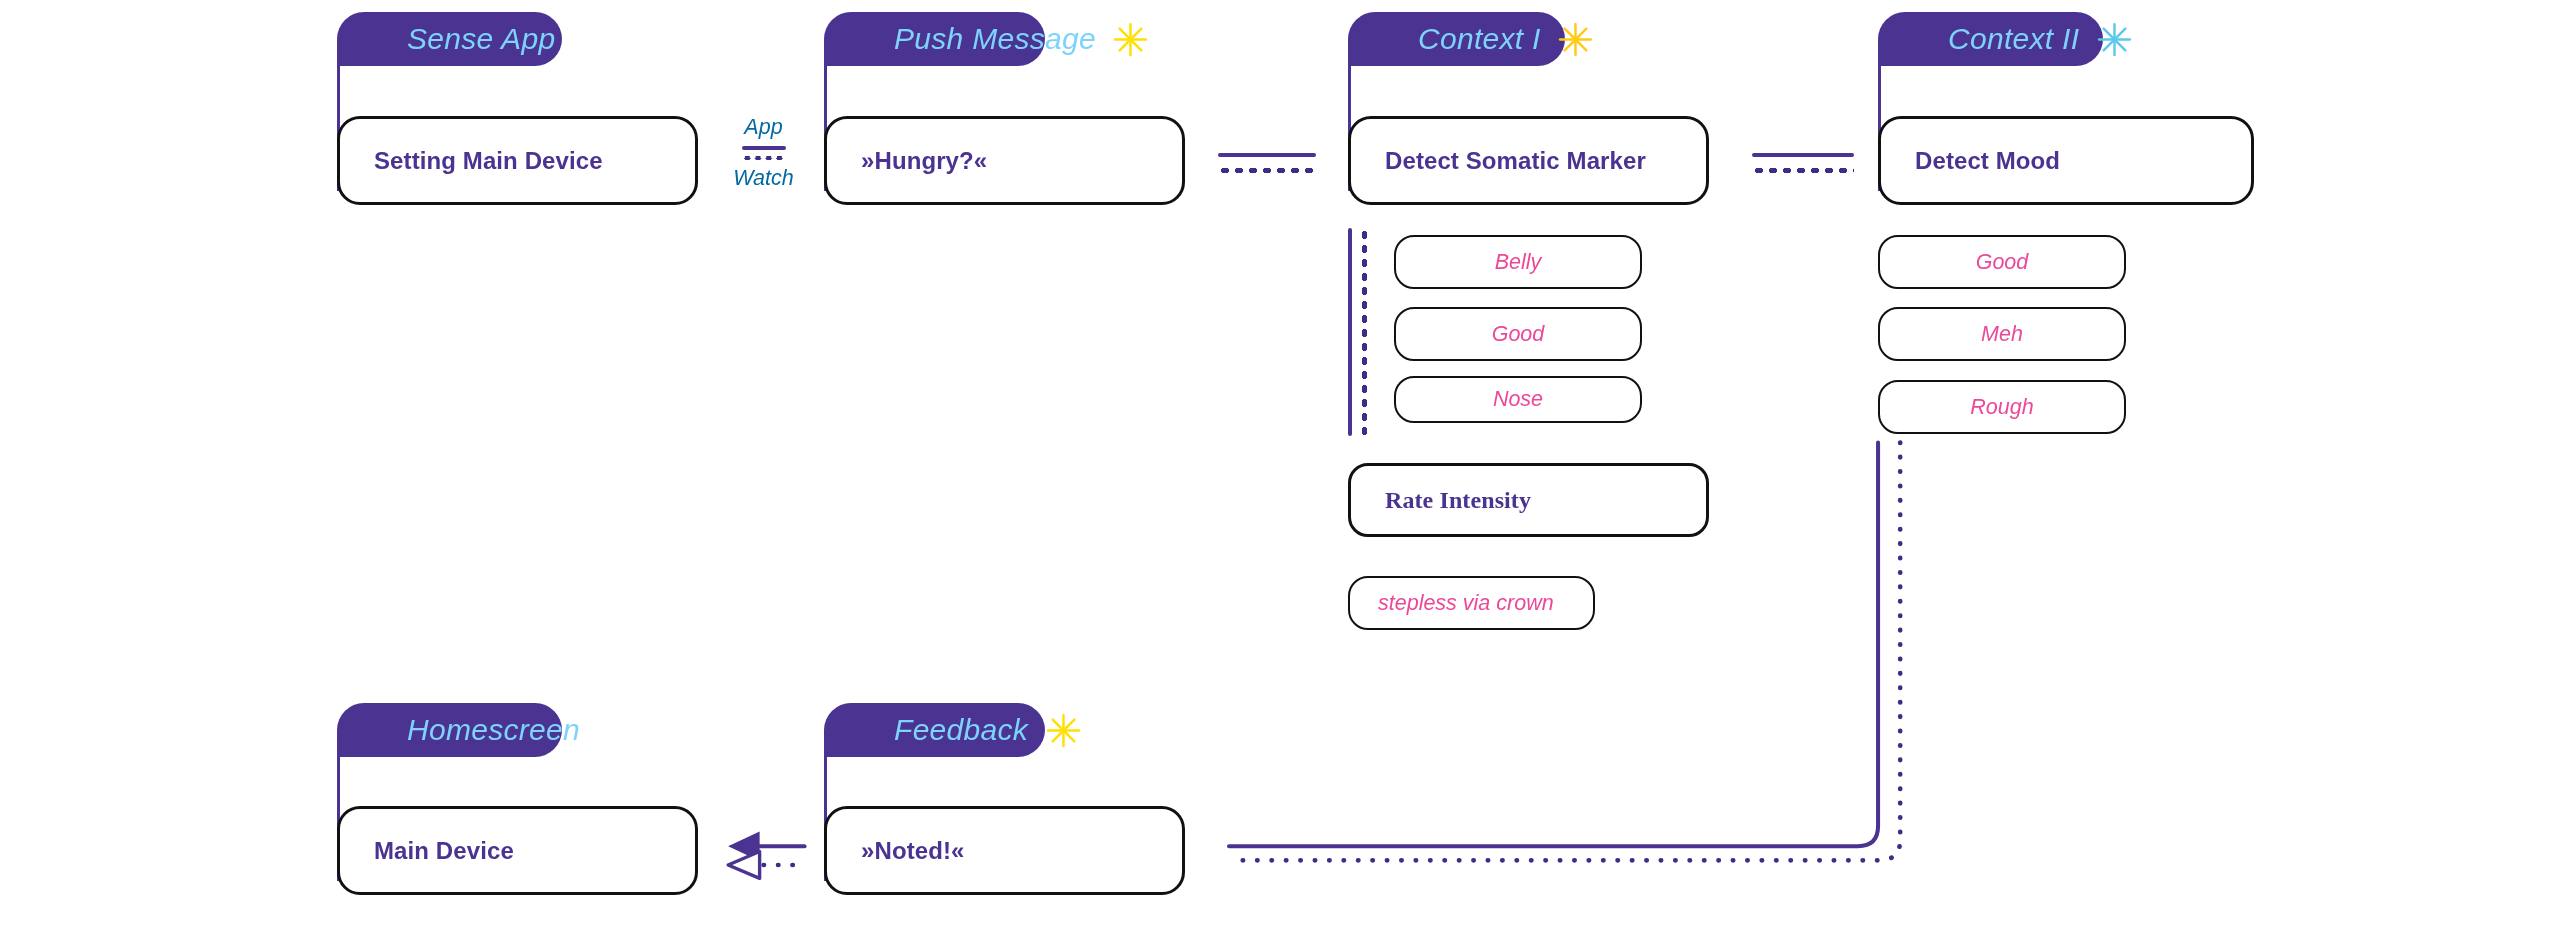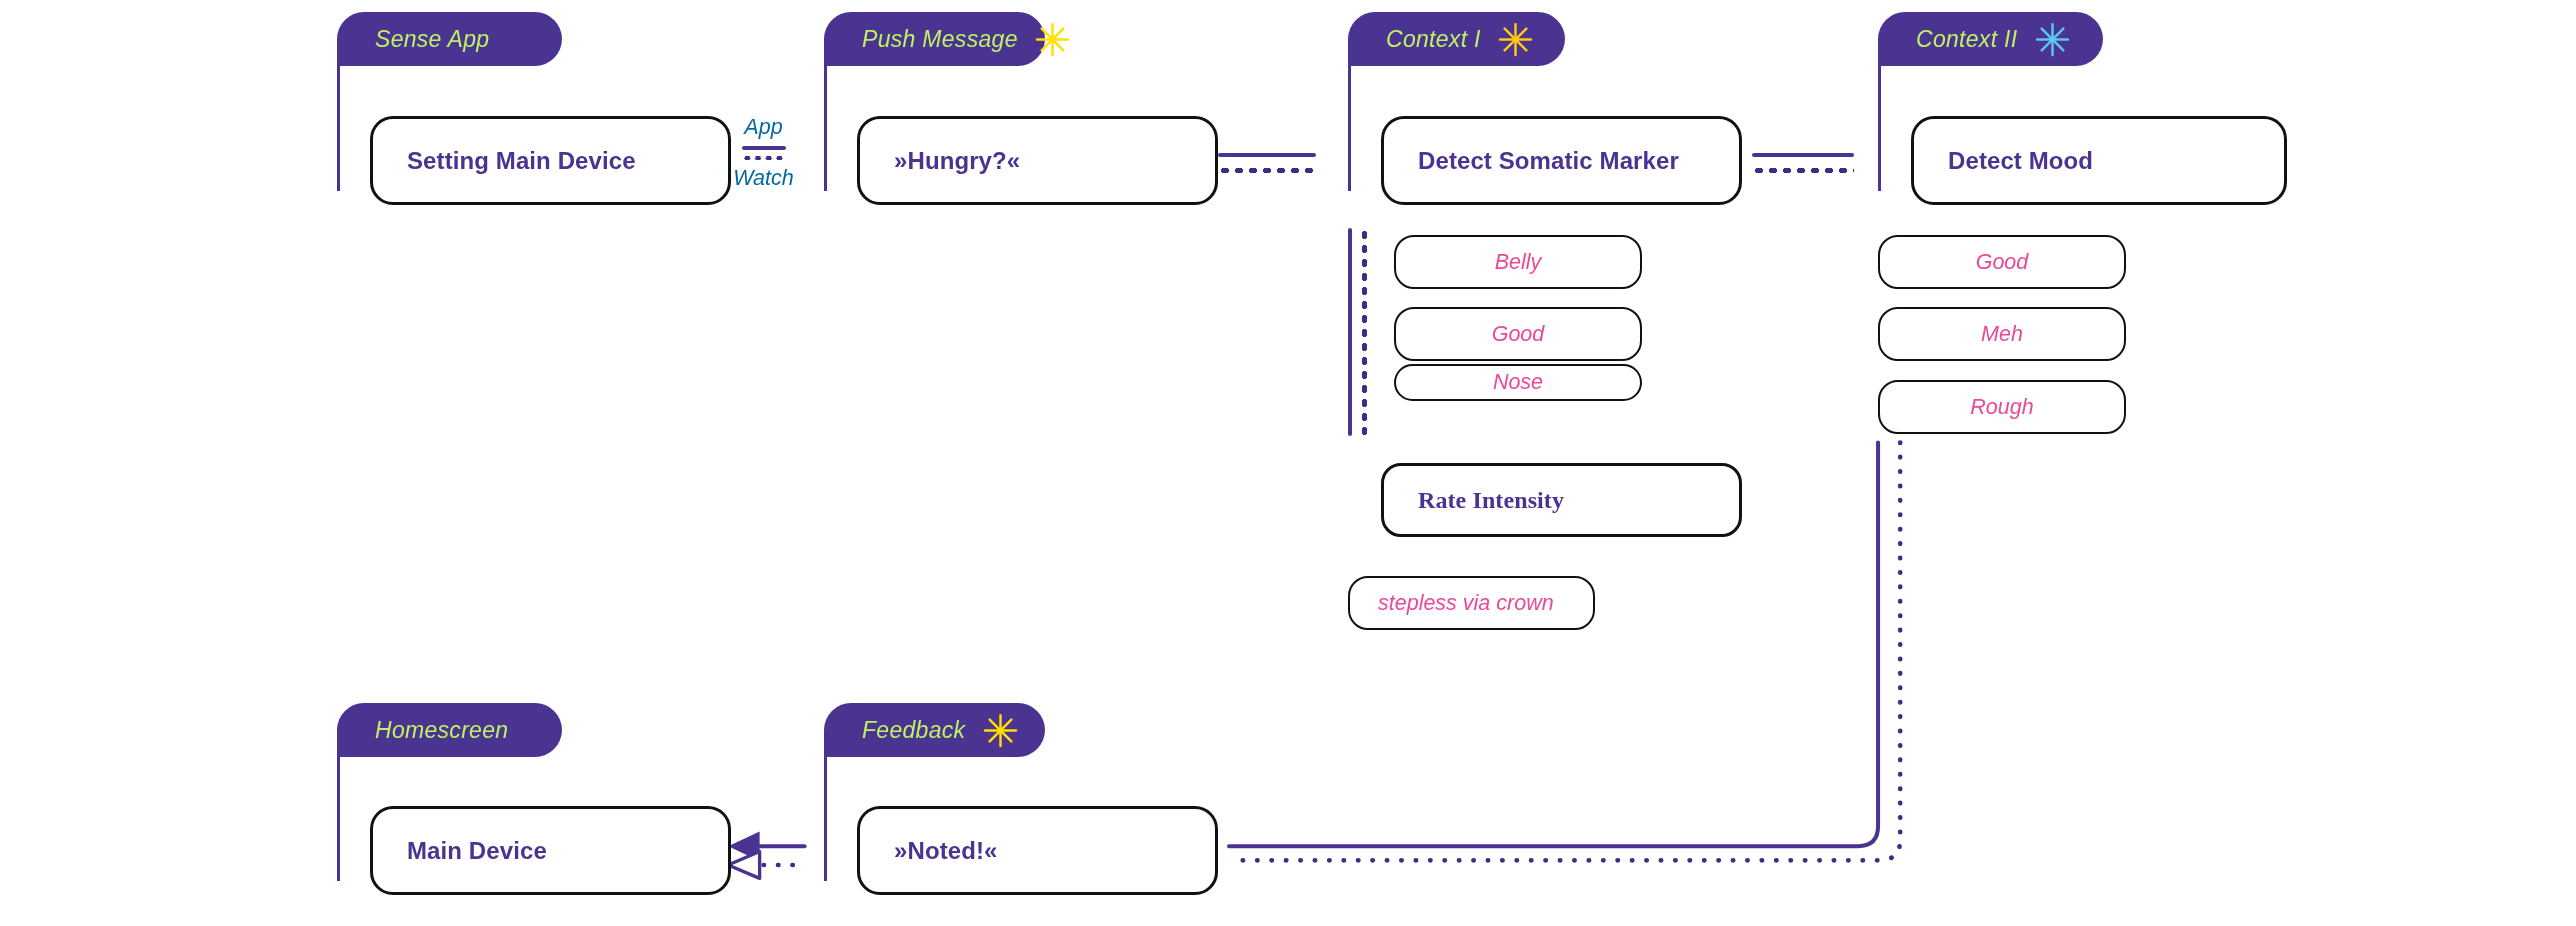--- a/index.html
+++ b/index.html
@@ -30,25 +30,26 @@
     height: 54px;
     background: #4B3391;
     border-radius: 27px 27px 27px 0;
     display: flex;
     align-items: center;
     padding: 0 24px 0 38px;
     box-sizing: border-box;
     white-space: nowrap;
   }
   .tab-label {
-    color: #bef264;
-    font-size: 23px;
+    color: #7dd3fc;
+    font-size: 30px;
     font-style: italic;
     letter-spacing: 0.3px;
     line-height: 1;
+    margin-left: 32px;
   }
   .tab .sparkle {
     margin-left: 17.4px;
     display: block;
     width: 35px;
     height: 35px;
     flex: 0 0 auto;
   }
 
   
@@ -61,21 +62,20 @@
   
   .card {
     position: absolute;
     background: #ffffff;
     border: 3.4px solid #111111;
     border-radius: 23px;
     box-sizing: border-box;
     display: flex;
     align-items: center;
     padding-left: 34px;
-    margin-left: 33px;
   }
   .card-label {
     color: #4B3391;
     font-size: 24px;
     font-weight: bold;
     letter-spacing: 0.1px;
     white-space: nowrap;
   }
 
   
@@ -248,21 +248,21 @@
 
     <div class="vline-solid" style="left:1348px; top:228px; height:208px;"></div>
     <div class="vline-dotted" style="left:1362px; top:228px; height:208px;"></div>
 
     <div class="pill" style="left:1394px; top:235px; width:248px; height:54px;">
       <span class="pill-label">Belly</span>
     </div>
     <div class="pill" style="left:1394px; top:307px; width:248px; height:54px;">
       <span class="pill-label">Good</span>
     </div>
-    <div class="pill" style="left:1394px; top:364px; width:248px; height:37px;">
+    <div class="pill" style="left:1394px; top:376px; width:248px; height:47px;">
       <span class="pill-label">Nose</span>
     </div>
 
     <div class="card" style="left:1348px; top:463px; width:361px; height:74px; border-radius:20px;font-family:Liberation Serif, serif;">
       <span class="card-label">Rate Intensity</span>
     </div>
 
     <div class="pill left-align" style="left:1348px; top:576px; width:247px; height:54px;">
       <span class="pill-label">stepless via crown</span>
     </div>

